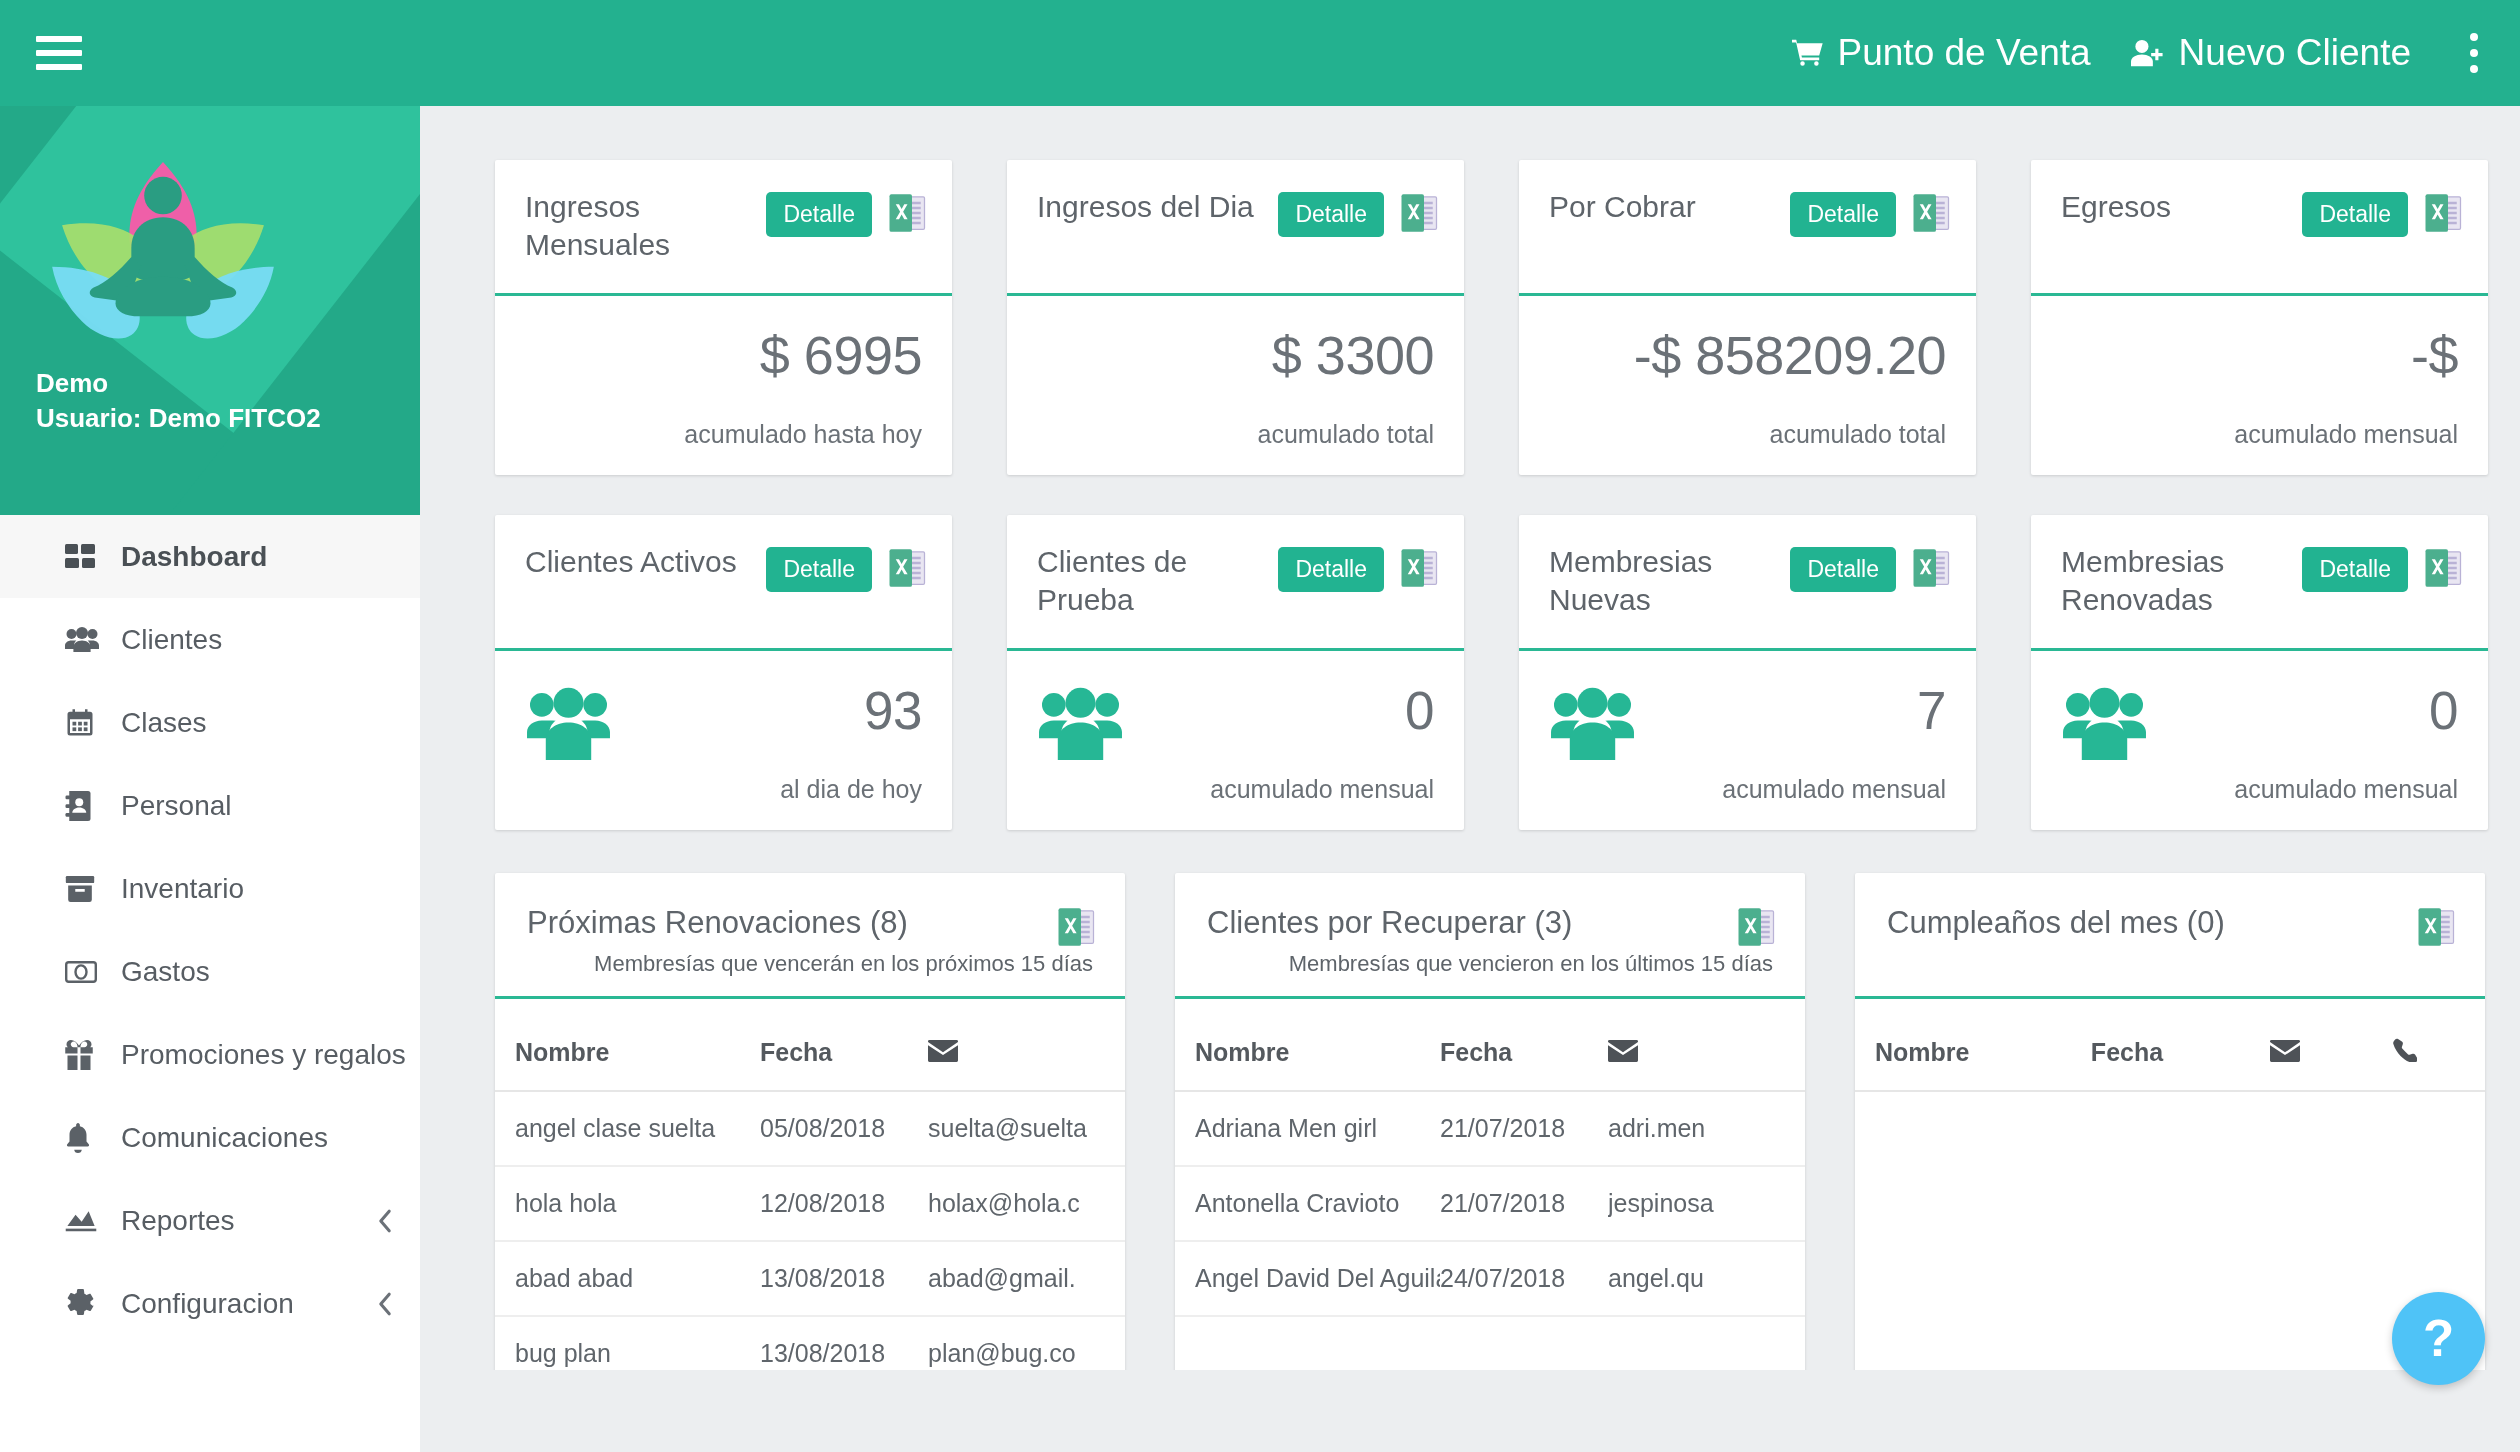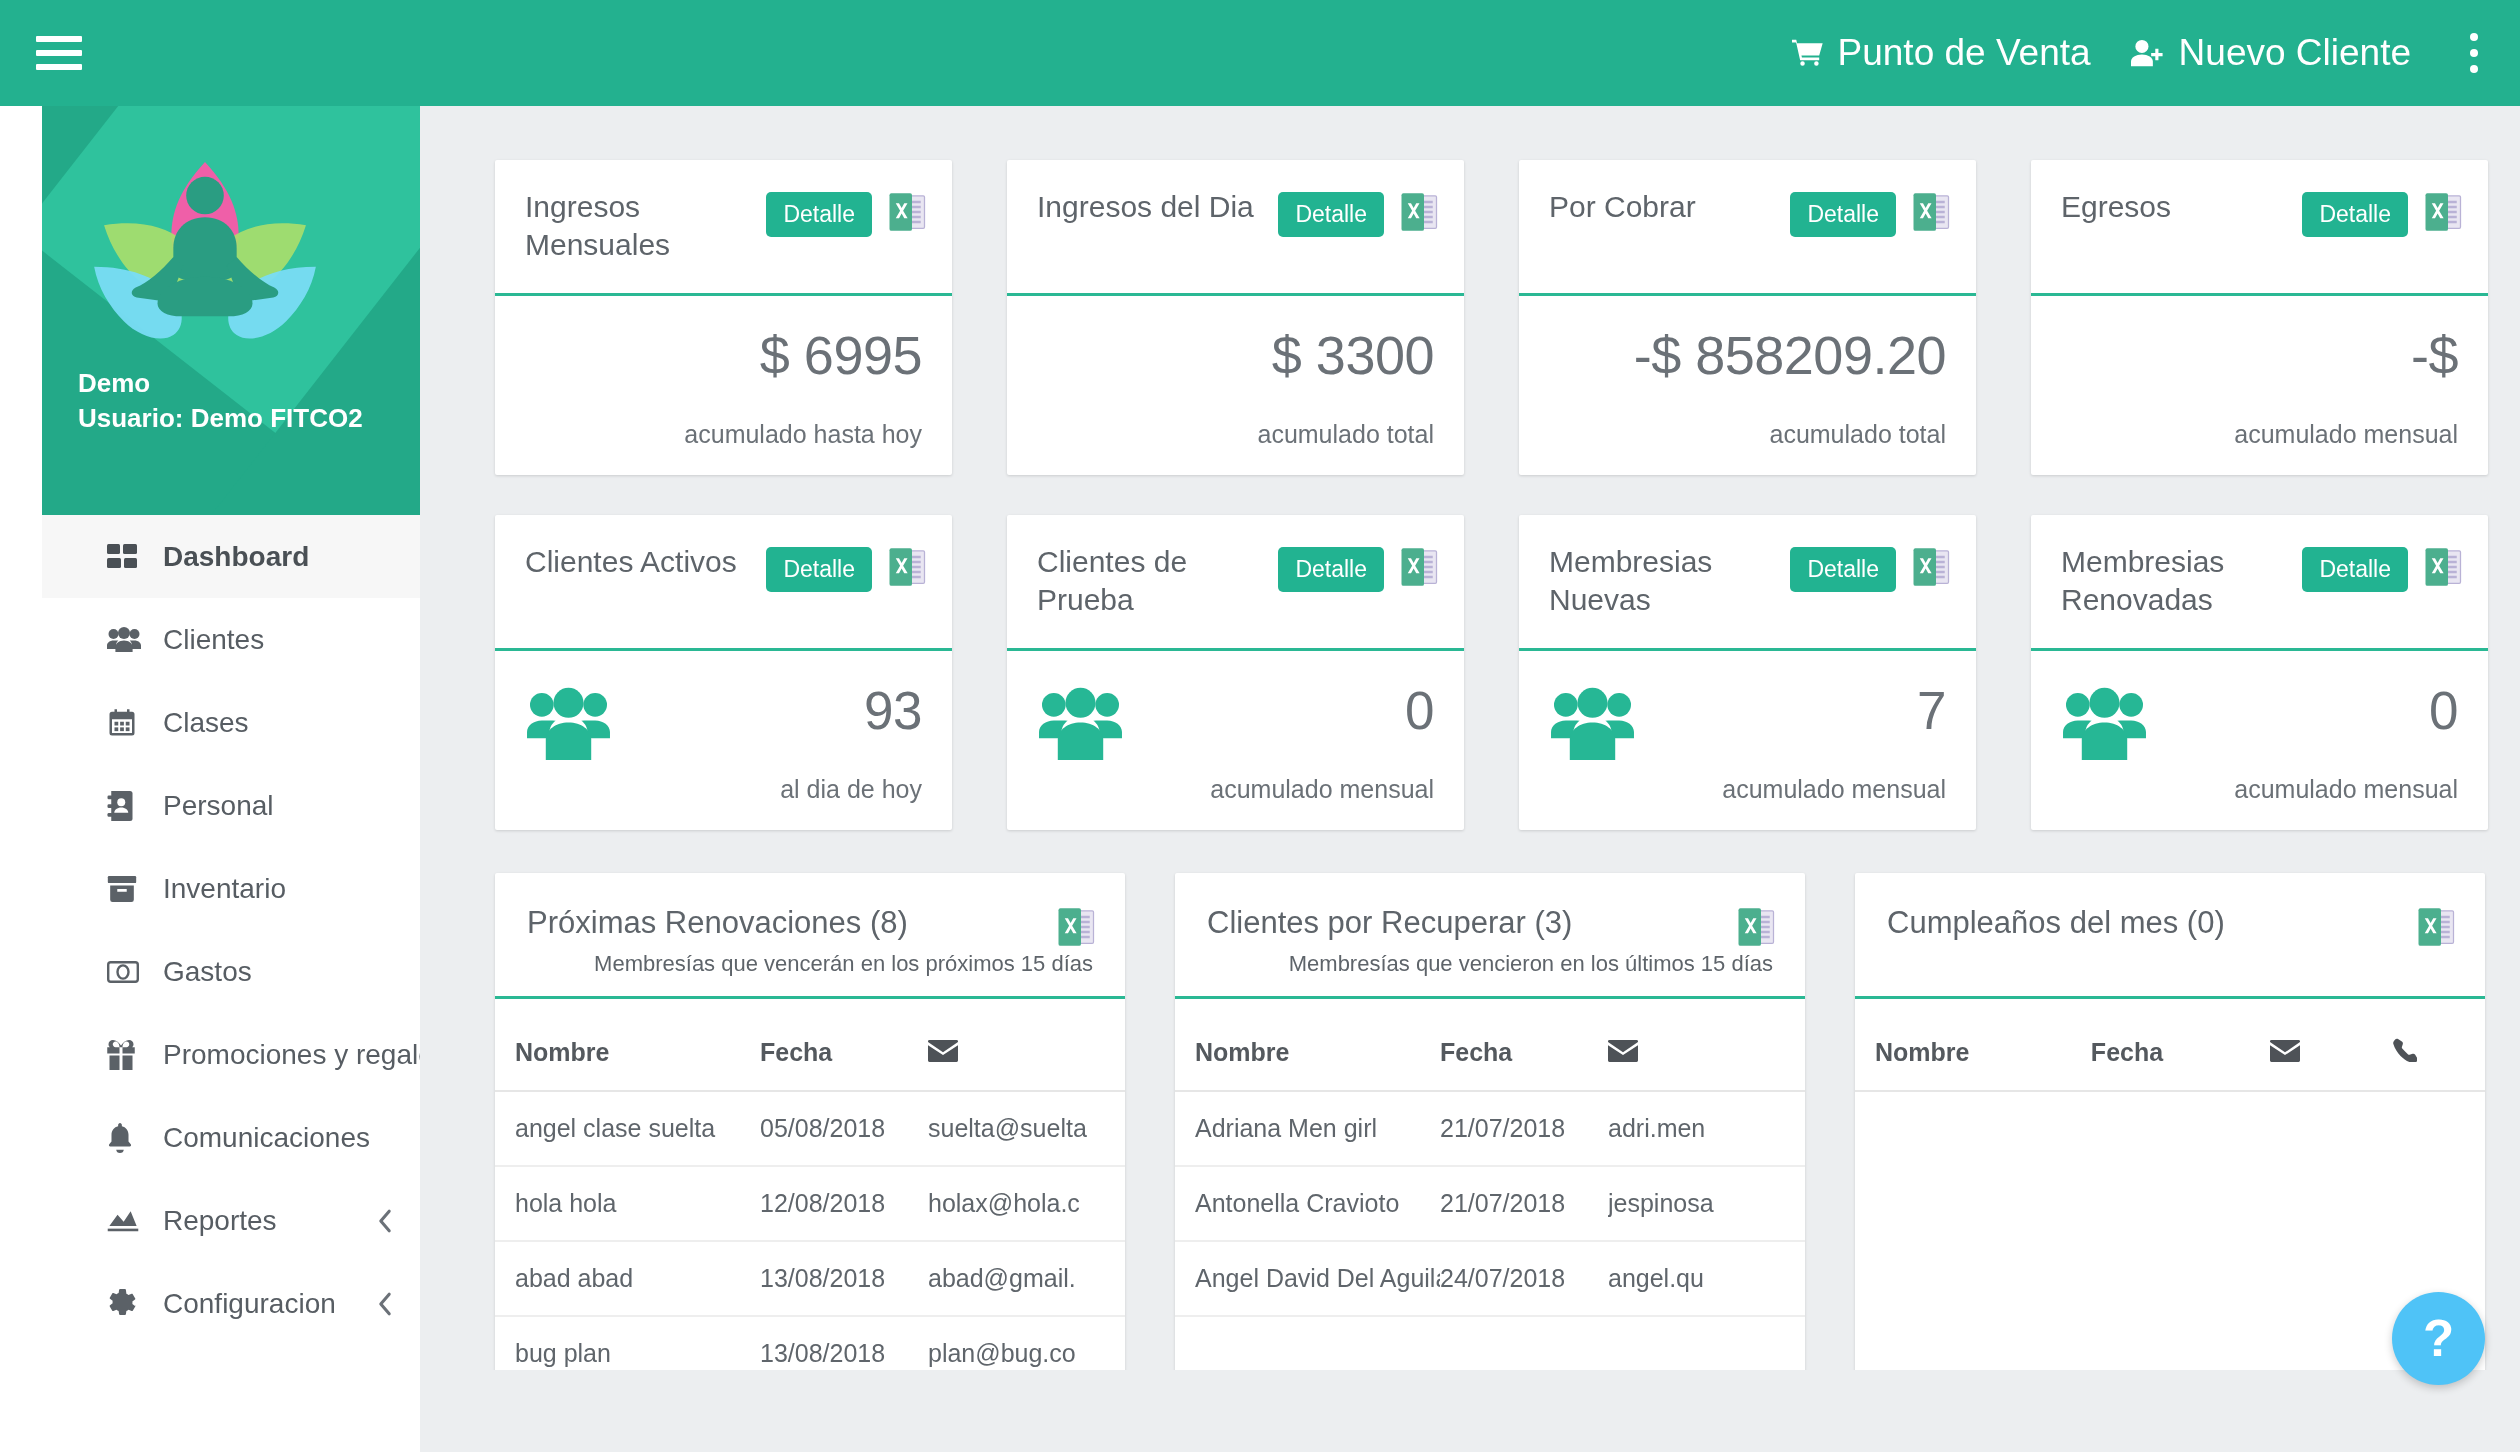--- a/index.html
+++ b/index.html
@@ -44,21 +44,20 @@
   }
   .kebab i { display: block; width: 8px; height: 8px; background: #fff; border-radius: 50%; }
 
   
   .sidebar {
     position: absolute; top: 106px; left: 0;
     width: 420px; height: 1346px;
     background: #fff;
     z-index: 20;
     overflow: hidden;
-    padding-left: 42px;
   }
   .brand {
     position: relative;
     height: 409px; width: 426px;
     background: #2ab894;
     overflow: hidden;
   }
   .brand .sh1 {
     position: absolute; width: 614px; height: 614px;
     background: #23a988; transform: rotate(38deg);
@@ -118,21 +117,21 @@
     height: 136px;
     border-bottom: 3px solid #2ab894;
     display: flex; align-items: flex-start;
   }
   .card-title {
     font-size: 30px; color: #5e646a; line-height: 1.28;
     max-width: 238px;
   }
   .head-right {
     position: absolute; right: 26px; top: 32px;
-    display: flex; align-items: flex-start; gap: 16px;
+    display: flex; align-items: flex-end; gap: 16px;
   }
   .btn-detalle {
     background: #22b391; color: #fff; font-size: 23px;
     padding: 9px 17px; border-radius: 5px; border: none; cursor: pointer;
     font-family: "Liberation Sans", sans-serif; white-space: nowrap;
   }
   .xls { cursor: pointer; display: block; }
 
   .card-body {
     height: 179px; padding: 0 30px; position: relative;

